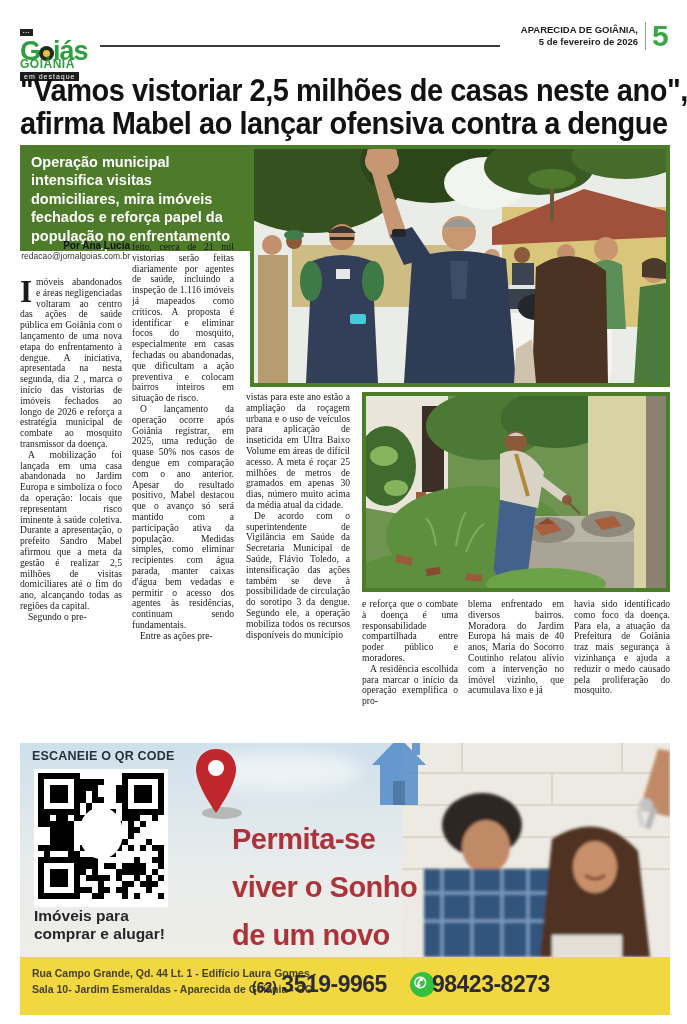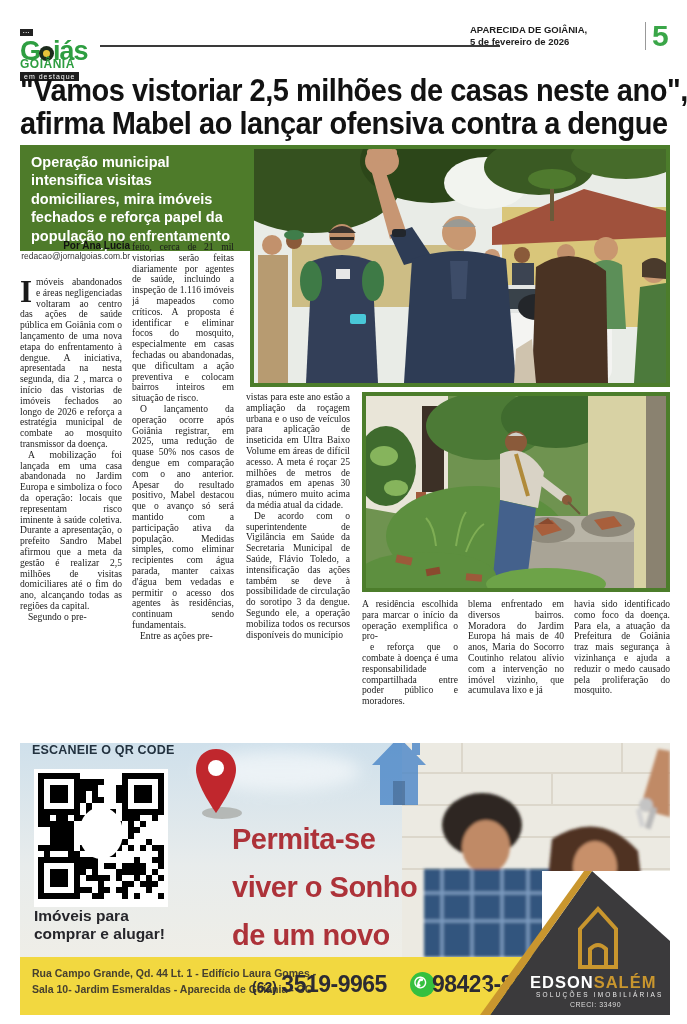--- a/index.html
+++ b/index.html
@@ -8,21 +8,21 @@
   .abs{position:absolute;}
 
   
   .logo-title{font-weight:bold;font-size:27px;color:#2e9e41;letter-spacing:-1px;line-height:1;}
   .logo-badge{display:inline-block;background:#222;color:#fff;font-size:4px;padding:1px 3px;letter-spacing:1px;}
   .logo-emblem{display:inline-block;width:15px;height:15px;border-radius:50%;background:#1c2b1c;
                vertical-align:baseline;position:relative;top:1px;margin:0 -1px;}
   .logo-emblem:after{content:"";position:absolute;left:4px;top:4px;width:7px;height:7px;border-radius:50%;background:#e8c33a;}
   .logo-tag{background:#1c1c1c;color:#fff;font-size:7px;padding:1px 4px;letter-spacing:1px;display:inline-block;}
   .hrule{height:2px;background:#3a3a3a;}
-  .edition{font-size:9.5px;font-weight:bold;color:#1d1d1d;line-height:1.25;}
+  .edition{font-size:9.5px;font-weight:bold;color:#1d1d1d;text-align:right;line-height:1.25;}
   .pagenum{font-size:30px;font-weight:bold;color:#3aa648;line-height:1;}
   .vdiv{width:1px;background:#999;}
   .section-label{font-size:12px;font-weight:bold;color:#2e9e41;letter-spacing:.5px;}
 
   
   .headline{font-size:30.5px;font-weight:800;color:#121212;line-height:1.07;letter-spacing:-.5px;
             transform:scaleX(.95);transform-origin:left top;white-space:nowrap;}
 
   
   .summary-box{background:#4e7b2a;color:#fff;font-weight:bold;font-size:14.5px;line-height:1.27;
@@ -205,22 +205,22 @@
       <ellipse cx="60" cy="180" rx="70" ry="24" fill="#5d8f3f"></ellipse>
       <ellipse cx="180" cy="188" rx="60" ry="16" fill="#6da348"></ellipse>
       <rect x="30" y="160" width="16" height="8" fill="#9c5a3a" transform="rotate(12 38 164)"></rect>
       <rect x="60" y="172" width="14" height="7" fill="#8a4a2e" transform="rotate(-10 67 175)"></rect>
       <rect x="100" y="178" width="16" height="7" fill="#9c5a3a" transform="rotate(6 108 181)"></rect>
       <path d="M90,150 q4,-26 10,-34 M100,156 q8,-22 18,-28 M70,150 q-2,-20 -10,-28" stroke="#7fae54" stroke-width="2" fill="none"></path>
     </svg>
   </div>
 
   <div class="abs bodytext" style="left:362px;top:599px;width:96px;height:122px;">
+    <p>e reforça que o combate à doença é uma responsabilidade compartilhada entre poder público e moradores.</p>
     <p>A residência escolhida para marcar o início da operação exemplifica o pro-</p>
-    <p>e reforça que o combate à doença é uma responsabilidade compartilhada entre poder público e moradores.</p>
   </div>
 
   <div class="abs bodytext" style="left:468px;top:599px;width:96px;height:122px;">
     <p>blema enfrentado em diversos bairros. Moradora do Jardim Europa há mais de 40 anos, Maria do Socorro Coutinho relatou alívio com a intervenção no imóvel vizinho, que acumulava lixo e já</p>
   </div>
 
   <div class="abs bodytext" style="left:574px;top:599px;width:96px;height:122px;">
     <p>havia sido identificado como foco da doença. Para ela, a atuação da Prefeitura de Goiânia traz mais segurança à vizinhança e ajuda a reduzir o medo causado pela proliferação do mosquito.</p>
   </div>
 
@@ -267,21 +267,21 @@
         </g>
       <rect x="25" y="46" width="12" height="24" fill="#2f5f96"></rect>
     </svg>
 
     <svg class="abs" style="left:172px;top:4px;" width="54" height="76" viewBox="0 0 54 76">
       <ellipse cx="30" cy="66" rx="20" ry="6" fill="#9a9a92" opacity=".6"></ellipse>
       <path d="M24,2 C12,2 4,11 4,23 C4,38 24,66 24,66 C24,66 44,38 44,23 C44,11 36,2 24,2 Z" fill="#c0272d"></path>
       <circle cx="24" cy="21" r="8" fill="#ffffff"></circle>
     </svg>
 
-    <div class="abs qr-heading" style="left:12px;top:0;">ESCANEIE O QR CODE</div>
+    <div class="abs qr-heading" style="left:12px;top:6px;">ESCANEIE O QR CODE</div>
     <div class="abs qr-box" style="left:14px;top:26px;">
       <svg width="126" height="126" viewBox="0 0 126 126">
         <rect width="126" height="126" fill="#ffffff"></rect>
         <g id="qr-modules" fill="#000">
             <rect x="42" y="6" width="6" height="6"></rect>
             <rect x="48" y="6" width="6" height="6"></rect>
             <rect x="54" y="6" width="6" height="6"></rect>
             <rect x="60" y="6" width="6" height="6"></rect>
             <rect x="42" y="12" width="6" height="6"></rect>
             <rect x="48" y="12" width="6" height="6"></rect>
@@ -449,31 +449,15 @@
       <div class="abs" style="left:232px;top:14px;white-space:nowrap;">
         <span class="phone-prefix">(62)</span>
         <span class="phone-num">3519-9965</span>
       </div>
       <span class="abs wa-icon" style="left:382px;top:15px;"></span>
       <div class="abs" style="left:412px;top:14px;white-space:nowrap;">
         <span class="phone-num">98423-8273</span>
       </div>
     </div>
 
-    <div class="abs" style="left:460px;top:124px;width:190px;height:148px;">
-      <svg width="190" height="148" viewBox="0 0 190 148">
-        <rect x="62" y="4" width="128" height="144" fill="#ffffff"></rect>
-        <polygon points="0,118 38,148 0,148" fill="#f2d840"></polygon>
-        <polygon points="112,4 190,74 190,148 10,148" fill="#3b3a3c"></polygon>
-        <polygon points="112,4 10,148 0,148 104,4" fill="#c9962e"></polygon>
-
-        <g stroke="#c9962e" stroke-width="4" fill="none">
-          <path d="M100,62 L118,42 L136,62 L136,100 L100,100 Z"></path>
-          <path d="M110,100 L110,82 Q118,74 126,82 L126,100"></path>
-        </g>
-      </svg>
-      <div class="abs brand-name" style="left:50px;top:106px;"><span>EDSON</span><span class="gold">SALÉM</span></div>
-      <div class="abs brand-tagline" style="left:56px;top:124px;">SOLUÇÕES IMOBILIÁRIAS</div>
-      <div class="abs brand-creci" style="left:90px;top:134px;">CRECI: 33490</div>
-    </div>
   </div>
 
 </div>
 
 </body></html>

